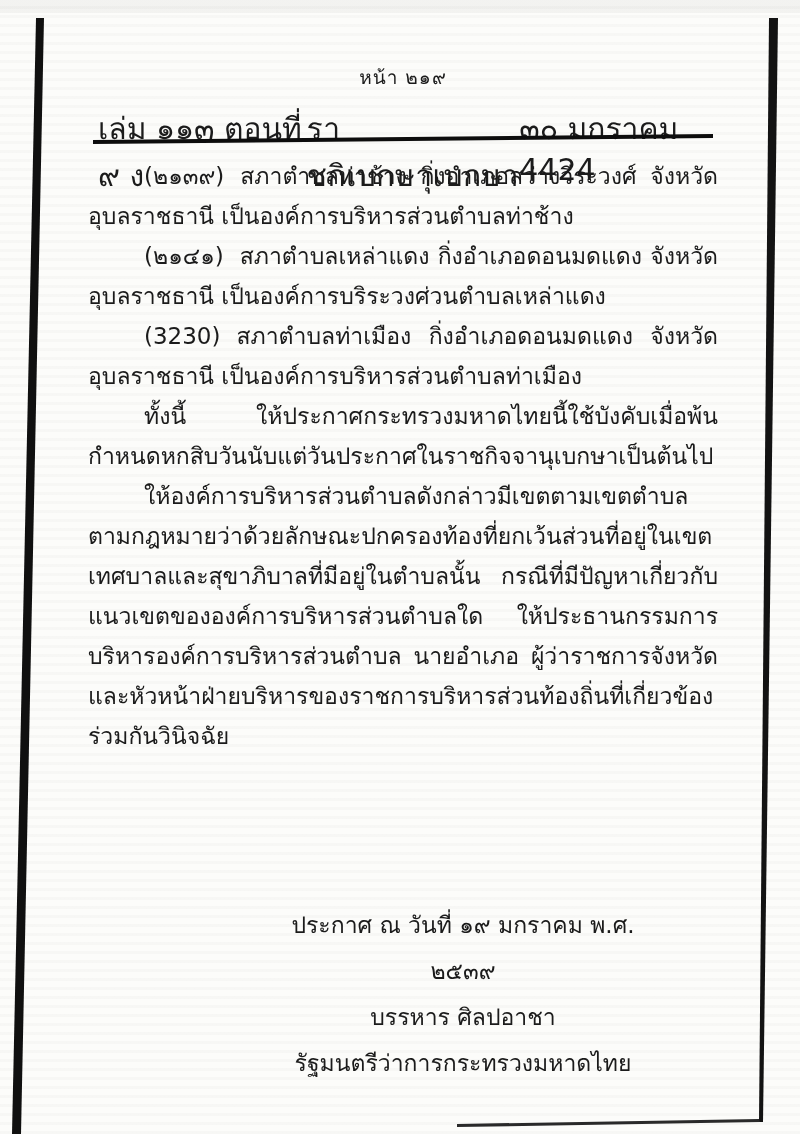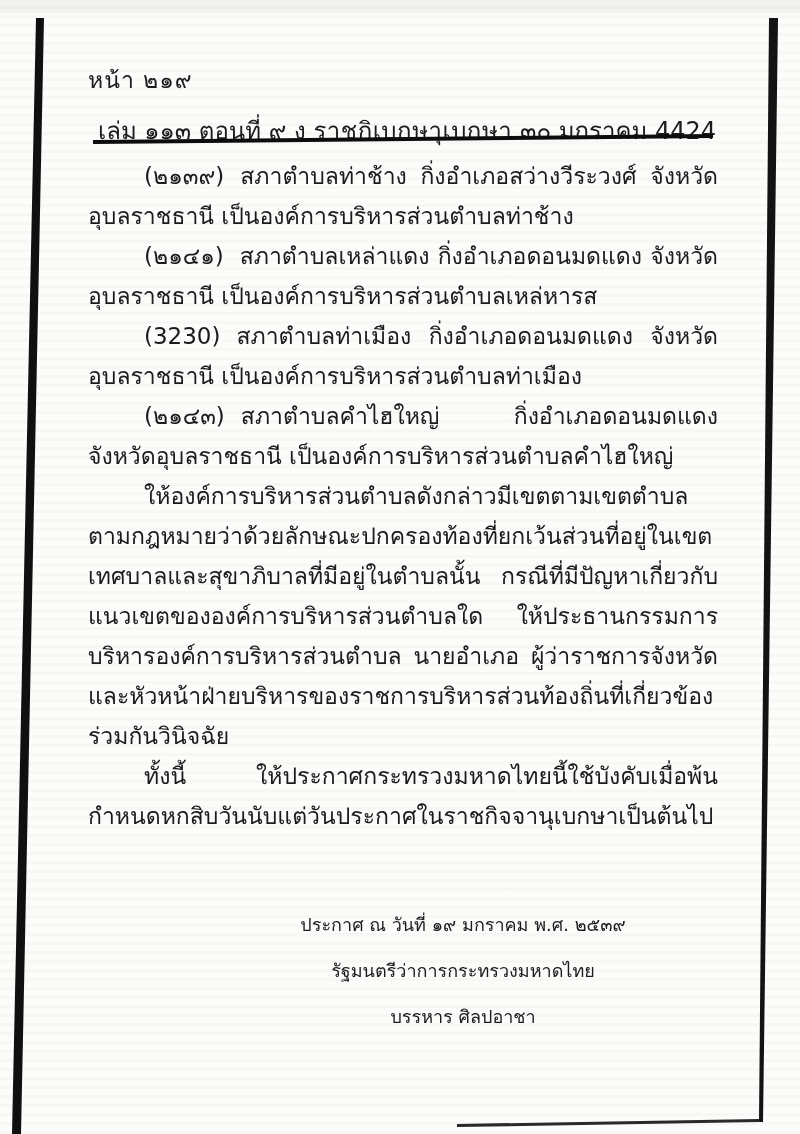--- a/index.html
+++ b/index.html
@@ -19,29 +19,30 @@
     position: absolute; inset: 0;
     background:
       repeating-linear-gradient(0deg, rgba(90,90,85,0.03) 0 3px, transparent 3px 9px),
       linear-gradient(180deg, rgba(160,160,155,0.10) 0 13px, transparent 13px);
     pointer-events: none;
   }
   .artifacts { position: absolute; left: 0; top: 0; z-index: 3; }
 
   .header { position: absolute; left: 88px; width: 630px; top: 62px; z-index: 2; }
   .page-no {
-    font-size: 23px;
+    text-align: center;
+    font-size: 19px;
     letter-spacing: 1px;
   }
   .masthead-row {
     margin-top: 13px;
     display: flex;
     justify-content: space-between;
     align-items: baseline;
-    font-size: 24px;
+    font-size: 30px;
   }
   .masthead-row .volume { padding-left: 10px; }
   .masthead-row .gazette { letter-spacing: 0.5px; }
   .masthead-row .pubdate { padding-right: 2px; }
 
   .body-text {
     position: absolute;
     left: 88px;
     top: 156px;
     width: 630px;
@@ -56,21 +57,21 @@
   }
   .entry .no { margin-right: 16px; }
 
   .signature {
     position: absolute;
     left: 258px;
     top: 902px;
     width: 410px;
     z-index: 2;
     text-align: center;
-    font-size: 18px;
+    font-size: 23px;
   }
   .signature .sig-line { line-height: 46px; }
 </style>
 </head>
 <body>
 
 <div class="page">
 
   <svg class="artifacts" width="800" height="1134" viewBox="0 0 800 1134" aria-hidden="true">
 
@@ -87,26 +88,25 @@
     <div class="page-no">หน้า ๒๑๙</div>
     <div class="masthead-row">
       <span class="volume">เล่ม ๑๑๓ ตอนที่ ๙ ง</span>
       <span class="gazette">ราชกิเบกษาุเบกษา</span>
       <span class="pubdate">๓๐ มกราคม 4424</span>
     </div>
   </header>
 
   <main class="body-text">
     <p class="entry"><span class="no">(๒๑๓๙)</span><span>สภาตำบลท่าช้าง กิ่งอำเภอสว่างวีระวงศ์ จังหวัดอุบลราชธานี เป็นองค์การบริหารส่วนตำบลท่าช้าง</span></p>
-    <p class="entry"><span class="no">(๒๑๔๑)</span><span>สภาตำบลเหล่าแดง กิ่งอำเภอดอนมดแดง จังหวัดอุบลราชธานี เป็นองค์การบริหารส่วนตำบลเหล่หารส</span></p>
+    <p class="entry"><span class="no">(๒๑๔๑)</span><span>สภาตำบลเหล่าแดง กิ่งอำเภอดอนมดแดง จังหวัดอุบลราชธานี เป็นองค์การบริระวงศ่วนตำบลเหล่าแดง</span></p>
     <p class="entry"><span class="no">(3230)</span><span>สภาตำบลท่าเมือง กิ่งอำเภอดอนมดแดง จังหวัดอุบลราชธานี เป็นองค์การบริหารส่วนตำบลท่าเมือง</span></p>
-    <p class="entry"><span class="no">(๒๑๔๓)</span><span>สภาตำบลคำไฮใหญ่ กิ่งอำเภอดอนมดแดง จังหวัดอุบลราชธานี เป็นองค์การบริหารส่วนตำบลคำไฮใหญ่</span></p>
+    <p>ทั้งนี้ ให้ประกาศกระทรวงมหาดไทยนี้ใช้บังคับเมื่อพ้นกำหนดหกสิบวันนับแต่วันประกาศในราชกิจจานุเบกษาเป็นต้นไป</p>
     <p>ให้องค์การบริหารส่วนตำบลดังกล่าวมีเขตตามเขตตำบลตามกฎหมายว่าด้วยลักษณะปกครองท้องที่ยกเว้นส่วนที่อยู่ในเขตเทศบาลและสุขาภิบาลที่มีอยู่ในตำบลนั้น กรณีที่มีปัญหาเกี่ยวกับแนวเขตขององค์การบริหารส่วนตำบลใด ให้ประธานกรรมการบริหารองค์การบริหารส่วนตำบล นายอำเภอ ผู้ว่าราชการจังหวัด และหัวหน้าฝ่ายบริหารของราชการบริหารส่วนท้องถิ่นที่เกี่ยวข้องร่วมกันวินิจฉัย</p>
-    <p>ทั้งนี้ ให้ประกาศกระทรวงมหาดไทยนี้ใช้บังคับเมื่อพ้นกำหนดหกสิบวันนับแต่วันประกาศในราชกิจจานุเบกษาเป็นต้นไป</p>
   </main>
 
   <footer class="signature">
     <div class="sig-line">ประกาศ ณ วันที่ ๑๙ มกราคม พ.ศ. ๒๕๓๙</div>
+    <div class="sig-line">บรรหาร ศิลปอาชา</div>
     <div class="sig-line">รัฐมนตรีว่าการกระทรวงมหาดไทย</div>
-    <div class="sig-line">บรรหาร ศิลปอาชา</div>
   </footer>
 
 </div>
 
 </body></html>

